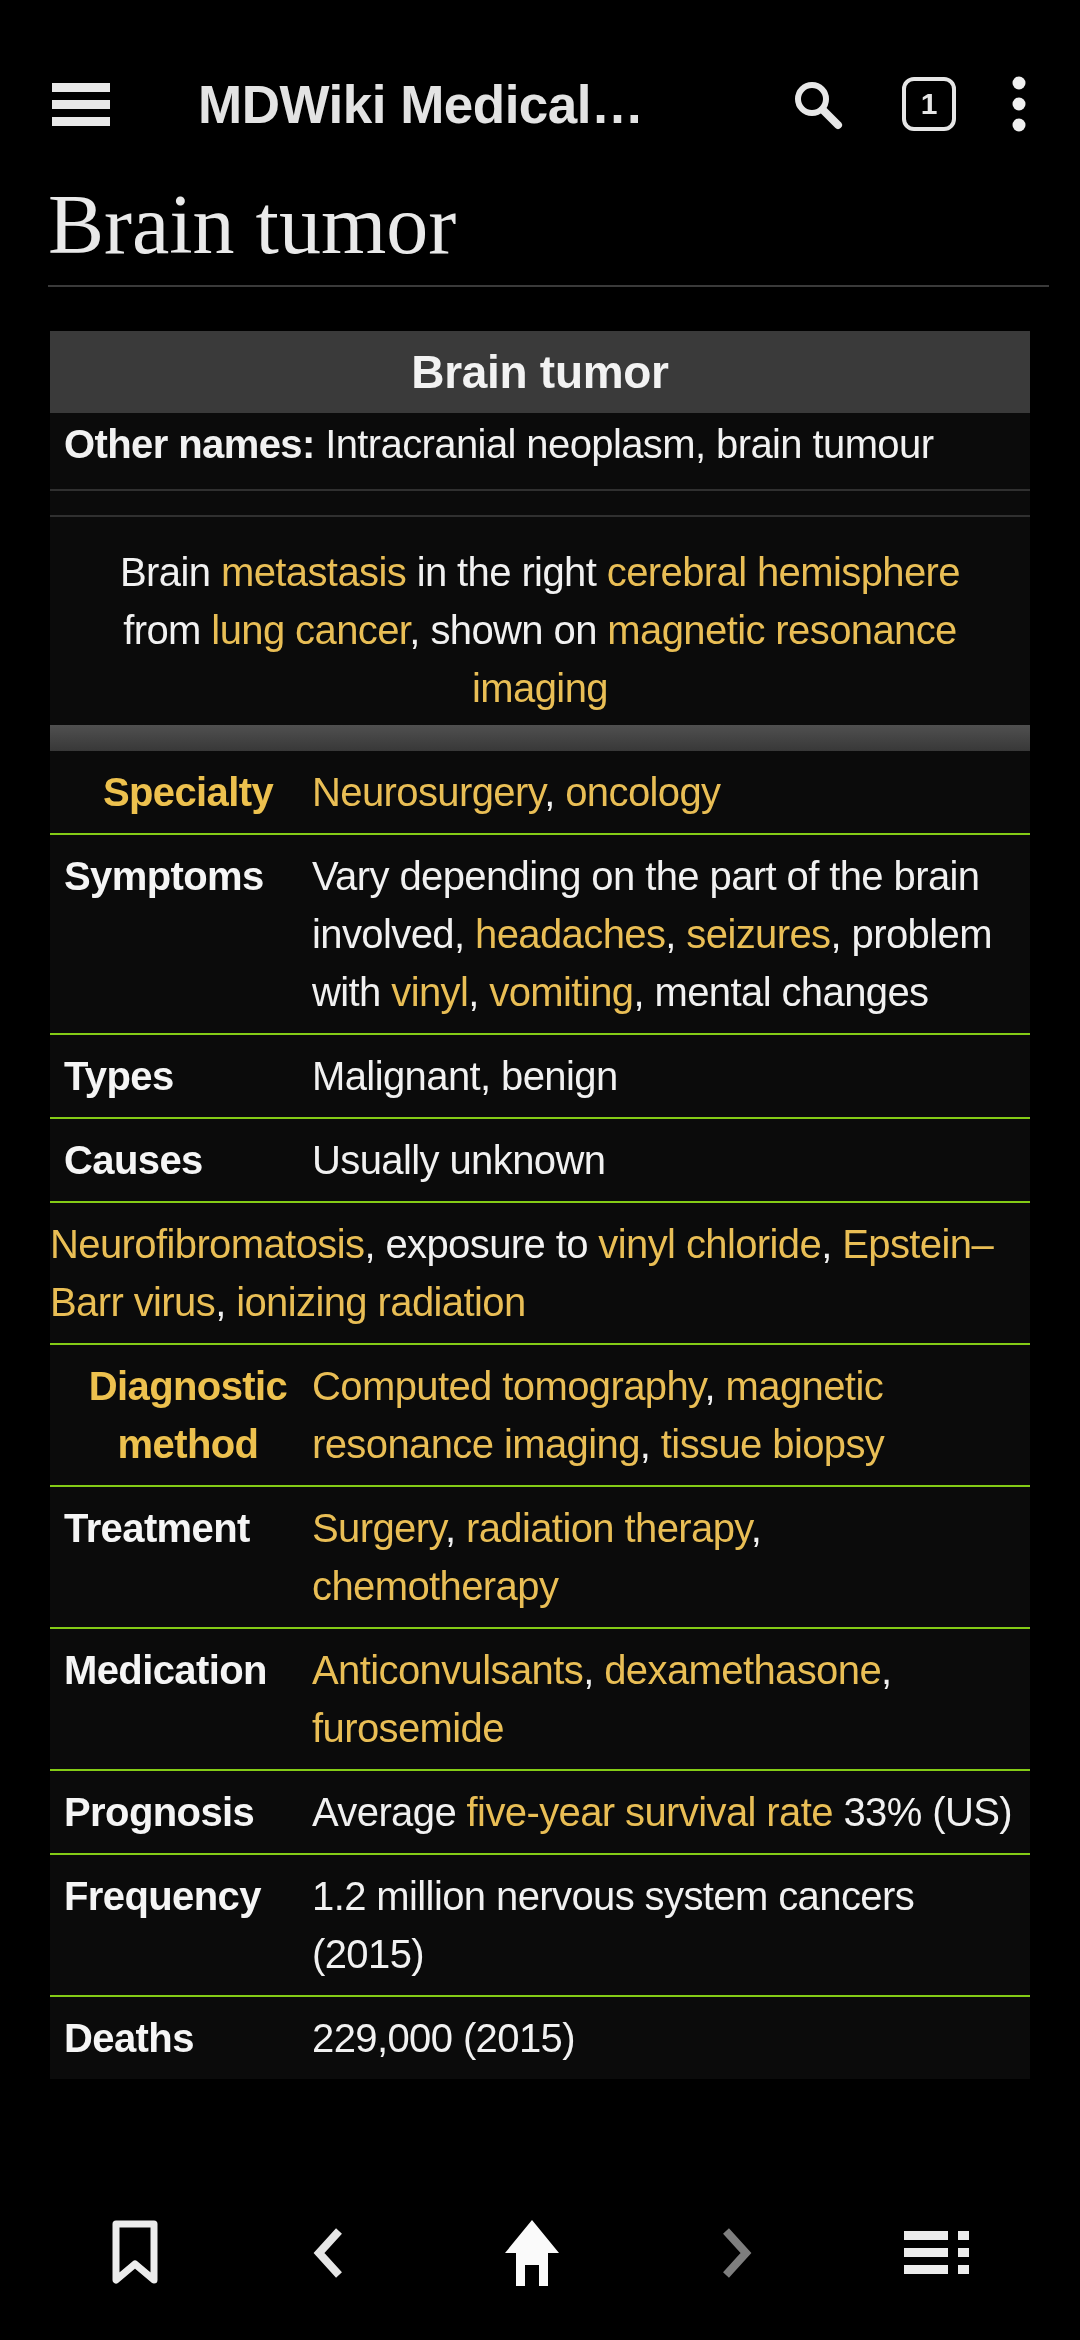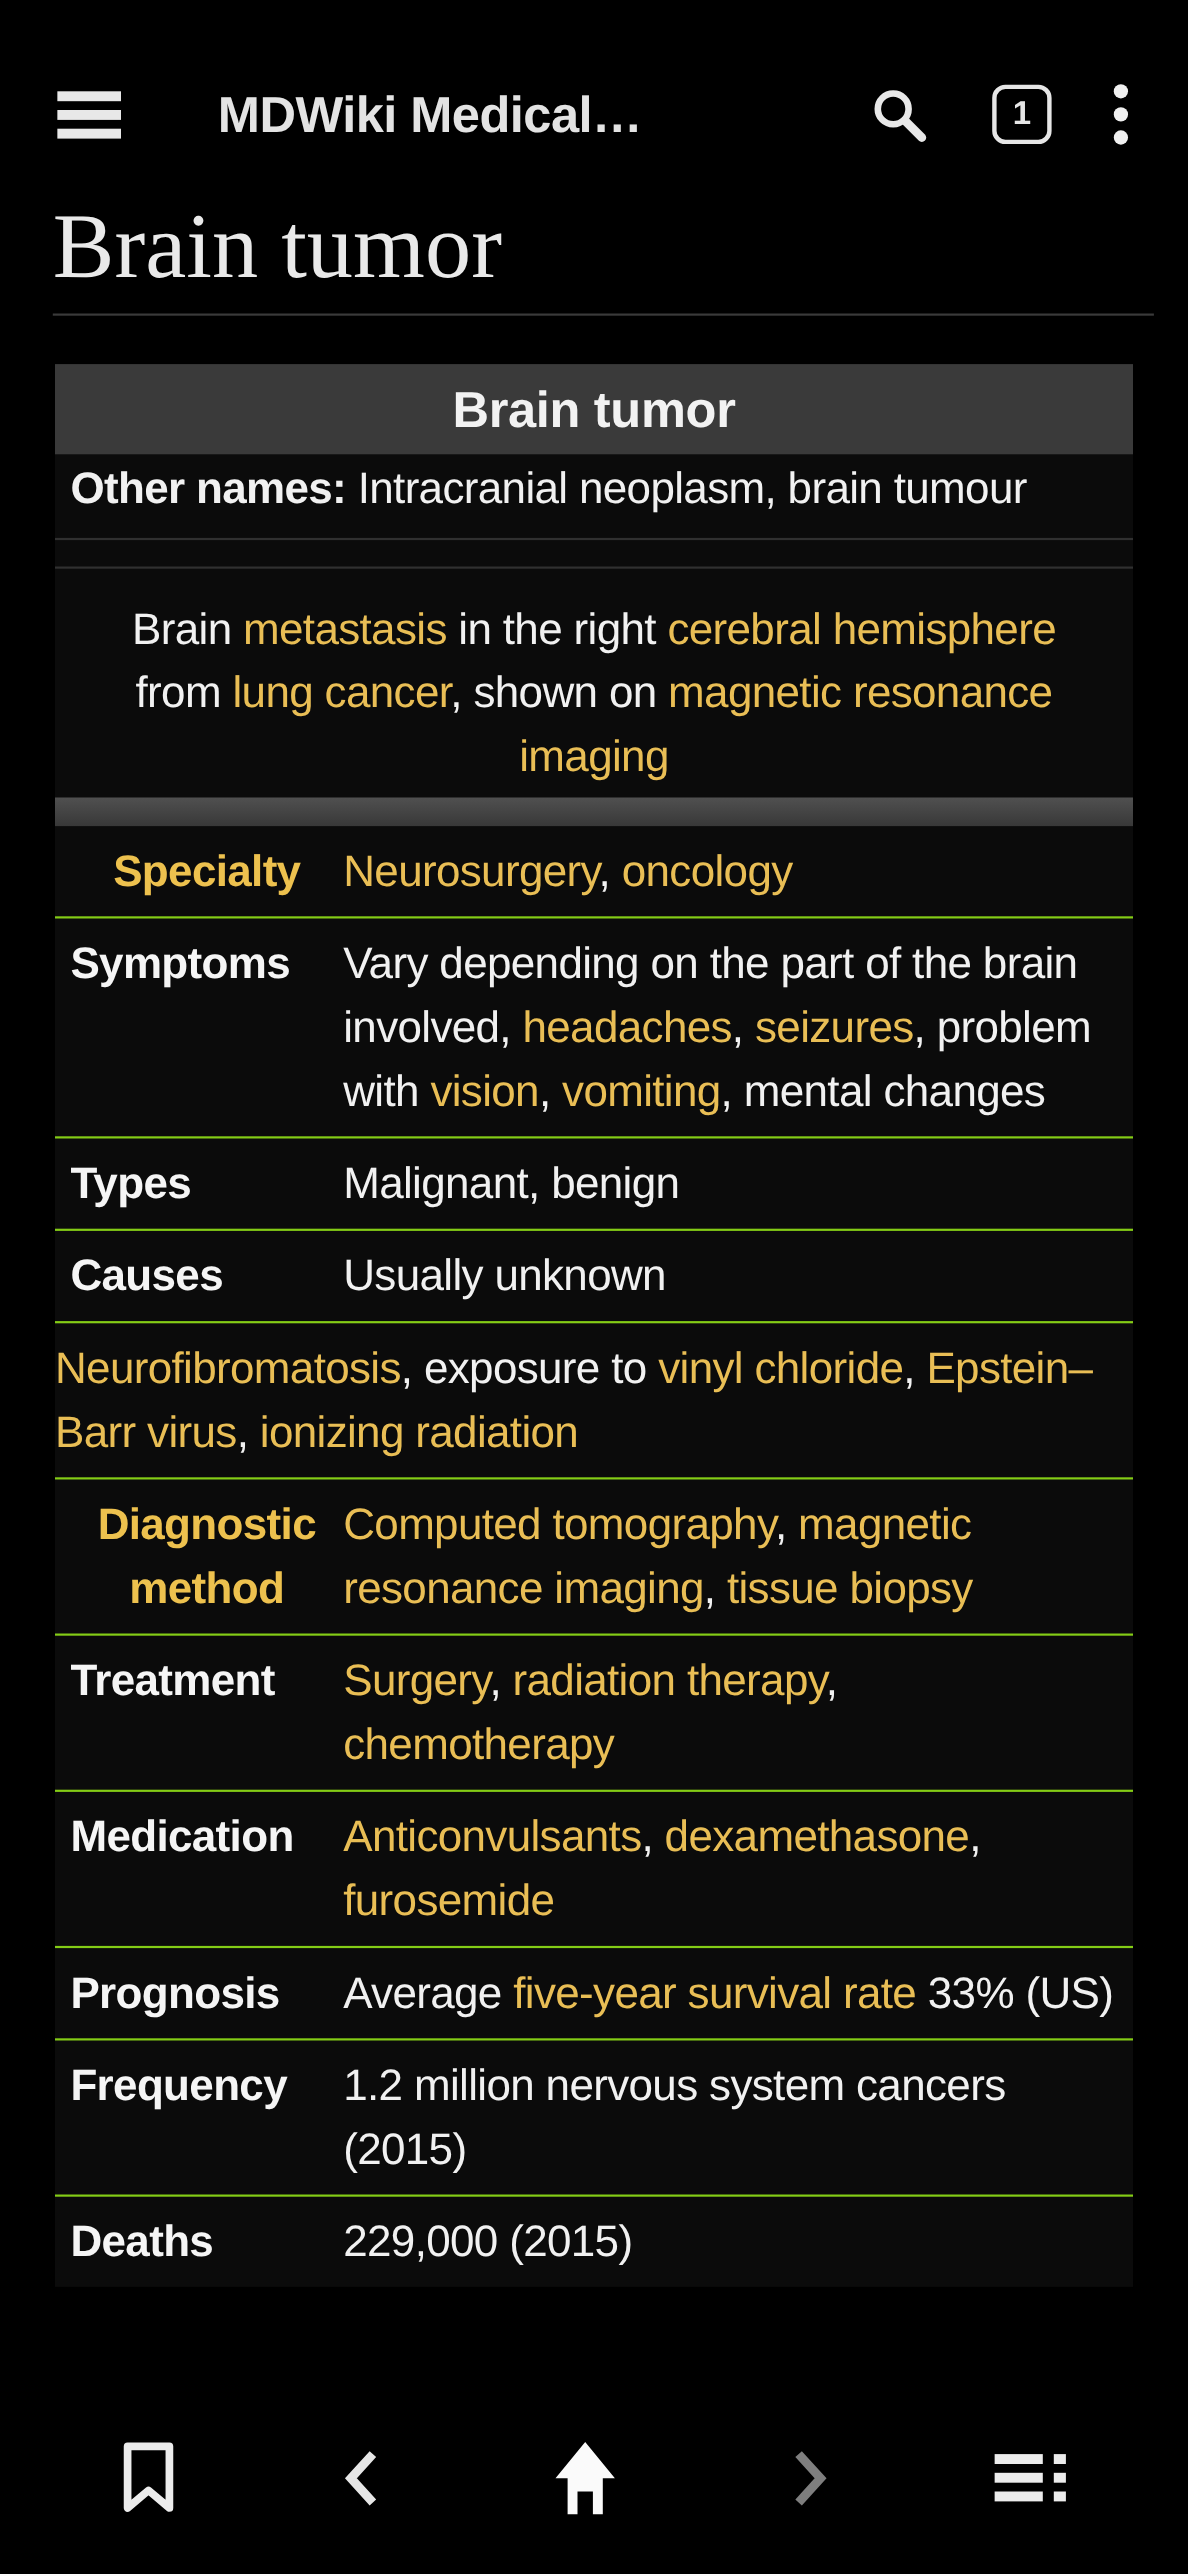--- a/index.html
+++ b/index.html
@@ -3,21 +3,21 @@
 <meta charset="utf-8">
 <style>
   html,body{margin:0;padding:0;background:#000;}
   body{width:1080px;height:2340px;position:relative;overflow:hidden;
        font-family:"Liberation Sans",sans-serif;color:#f1f1f1;}
 
   
   .statusbar{height:45px;}
   .appbar{height:118px;display:flex;align-items:center;padding:0 54px 0 52px;}
   .menu-btn{width:60px;height:46px;display:flex;align-items:center;}
-  .appbar-title{flex:1;margin-left:86px;font-size:46px;font-weight:bold;color:#e3e3e3;
+  .appbar-title{flex:1;margin-left:86px;font-size:53px;font-weight:bold;color:#e3e3e3;
                 white-space:nowrap;overflow:hidden;letter-spacing:-0.5px;}
   .appbar-right{display:flex;align-items:center;gap:56px;}
   .tabbox{width:46px;height:46px;border:4px solid #e6e6e6;border-radius:12px;
           display:flex;align-items:center;justify-content:center;
           font-size:30px;font-weight:bold;color:#e6e6e6;}
 
   
   .page-title{font-family:"Liberation Serif",serif;font-weight:normal;
               font-size:84px;color:#e9e9e9;margin:14px 30px 0 48px;line-height:96px;}
   .title-rule{height:2px;background:#3a3a3a;margin:12px 31px 0 48px;}
@@ -94,21 +94,21 @@
   <div class="ib-caption"><span>Brain </span><span class="lnk">metastasis</span><span> in the right </span><span class="lnk">cerebral hemisphere</span><span> from </span><span class="lnk">lung cancer</span><span>, shown on </span><span class="lnk">magnetic resonance imaging</span></div>
   <div class="ib-bar"></div>
   <div id="rows">
   <div class="ib-row">
     <div class="row-label gold">Specialty</div>
     <div class="row-value"><span class="lnk">Neurosurgery</span><span>, </span><span class="lnk">oncology</span></div>
   </div>
 
   <div class="ib-row">
     <div class="row-label">Symptoms</div>
-    <div class="row-value"><span>Vary depending on the part of the brain involved, </span><span class="lnk">headaches</span><span>, </span><span class="lnk">seizures</span><span>, problem with </span><span class="lnk">vision</span><span>, </span><span class="lnk">vomiting</span><span>, mental changes</span></div>
+    <div class="row-value"><span>Vary depending on the part of the brain involved, </span><span class="lnk">headaches</span><span>, </span><span class="lnk">seizures</span><span>, problem with </span><span class="lnk">vinyl</span><span>, </span><span class="lnk">vomiting</span><span>, mental changes</span></div>
   </div>
 
   <div class="ib-row">
     <div class="row-label">Types</div>
     <div class="row-value"><span>Malignant, benign</span></div>
   </div>
 
   <div class="ib-row">
     <div class="row-label">Causes</div>
     <div class="row-value"><span>Usually unknown</span></div>

